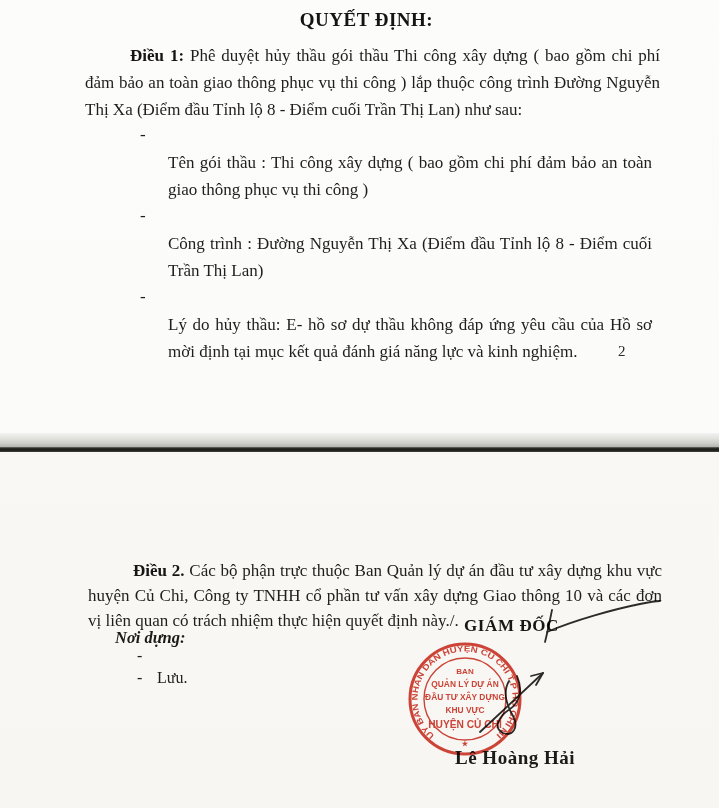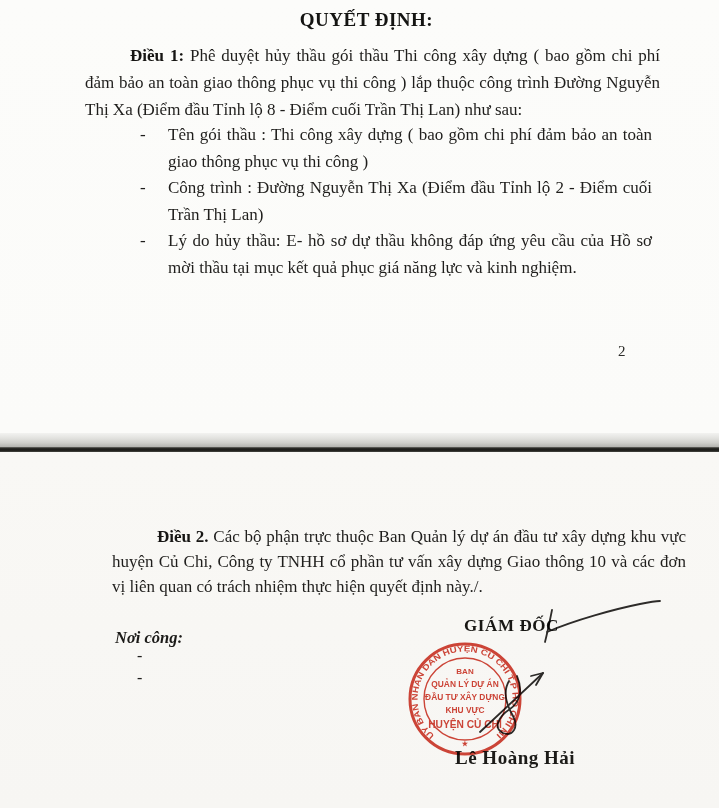--- a/index.html
+++ b/index.html
@@ -44,32 +44,31 @@
   }
   .para1 b, .para2 b { color: #161513; }
   .bullets { position: absolute; left: 140px; top: 122px; width: 512px; }
   .bullet-item { display: flex; align-items: flex-start; }
   .bullet-marker {
     width: 28px; flex: 0 0 28px;
     font-size: 17px; line-height: 26.5px;
   }
   .bullet-text {
     flex: 1;
-    font-size: 17px; line-height: 26.5px; text-align: justify;
+    font-size: 17px; line-height: 26.5px; text-align: justify; margin-top: 28px;
   }
   .page-number {
     position: absolute; left: 618px; top: 343px;
     font-size: 15px; color: #2a2a27;
   }
 
   .para2 {
-    position: absolute; left: 88px; top: 72px; width: 574px;
+    position: absolute; left: 88px; top: 106px; width: 574px;
     font-size: 17px; line-height: 25px; text-align: justify;
     text-indent: 45px;
-    margin-left: 24px;
   }
   .director-title {
     position: absolute; left: 464px; top: 164px;
     font-size: 17px; font-weight: bold; letter-spacing: 0.6px;
     color: #181714;
     text-align: center;
   }
   .recipients-label {
     position: absolute; left: 115px; top: 176px;
     font-size: 16.5px; font-weight: bold; font-style: italic;
@@ -107,48 +106,49 @@
 
   <p class="para1"><b>Điều 1:</b><span> Phê duyệt hủy thầu gói thầu Thi công xây dựng ( bao gồm chi phí đảm bảo an toàn giao thông phục vụ thi công ) lắp thuộc công trình Đường Nguyễn Thị Xa (Điểm đầu Tỉnh lộ 8 - Điểm cuối Trần Thị Lan) như sau:</span></p>
 
   <div class="bullets">
     <div class="bullet-item">
       <span class="bullet-marker">-</span>
       <span class="bullet-text">Tên gói thầu : Thi công xây dựng ( bao gồm chi phí đảm bảo an toàn giao thông phục vụ thi công )</span>
     </div>
     <div class="bullet-item">
       <span class="bullet-marker">-</span>
-      <span class="bullet-text">Công trình : Đường Nguyễn Thị Xa (Điểm đầu Tỉnh lộ 2 - Điểm cuối Trần Thị Lan)</span>
+      <span class="bullet-text">Công trình : Đường Nguyễn Thị Xa (Điểm đầu Tỉnh lộ 8 - Điểm cuối Trần Thị Lan)</span>
     </div>
     <div class="bullet-item">
       <span class="bullet-marker">-</span>
-      <span class="bullet-text">Lý do hủy thầu: E- hồ sơ dự thầu không đáp ứng yêu cầu của Hồ sơ mời thầu tại mục kết quả phục giá năng lực và kinh nghiệm.</span>
+      <span class="bullet-text">Lý do hủy thầu: E- hồ sơ dự thầu không đáp ứng yêu cầu của Hồ sơ mời định tại mục kết quả đánh giá năng lực và kinh nghiệm.</span>
     </div>
   </div>
 
   <div class="page-number">2</div>
 </section>
 
 <div class="separator">
   <div class="band"></div>
   <div class="line"></div>
 </div>
 
 <section class="page page2">
   <p class="para2"><b>Điều 2.</b><span> Các bộ phận trực thuộc Ban Quản lý dự án đầu tư xây dựng khu vực huyện Củ Chi, Công ty TNHH cổ phần tư vấn xây dựng Giao thông 10 và các đơn vị liên quan có trách nhiệm thực hiện quyết định này./.</span></p>
 
   <div class="director-title">GIÁM ĐỐC</div>
 
-  <div class="recipients-label">Nơi công:</div>
+  <div class="recipients-label">Nơi dựng:</div>
   <div class="recipients">
     <div class="recipient-item">
       <span class="recipient-marker">-</span>
     </div>
     <div class="recipient-item">
       <span class="recipient-marker">-</span>
+      <span class="recipient-text">Lưu.</span>
     </div>
   </div>
 
   <div class="signer-name">Lê Hoàng Hải</div>
 
   <svg class="stamp-svg" viewBox="0 0 122 122" style="--ink: #cf3a2c;">
     <circle cx="59" cy="59" r="55" stroke-width="3"></circle>
     <circle cx="59" cy="59" r="41" stroke-width="1.4"></circle>
     <defs>
       <path id="ringPath" d="M 30,96.6 A 47.5,47.5 0 1 1 88,96.6"></path>

